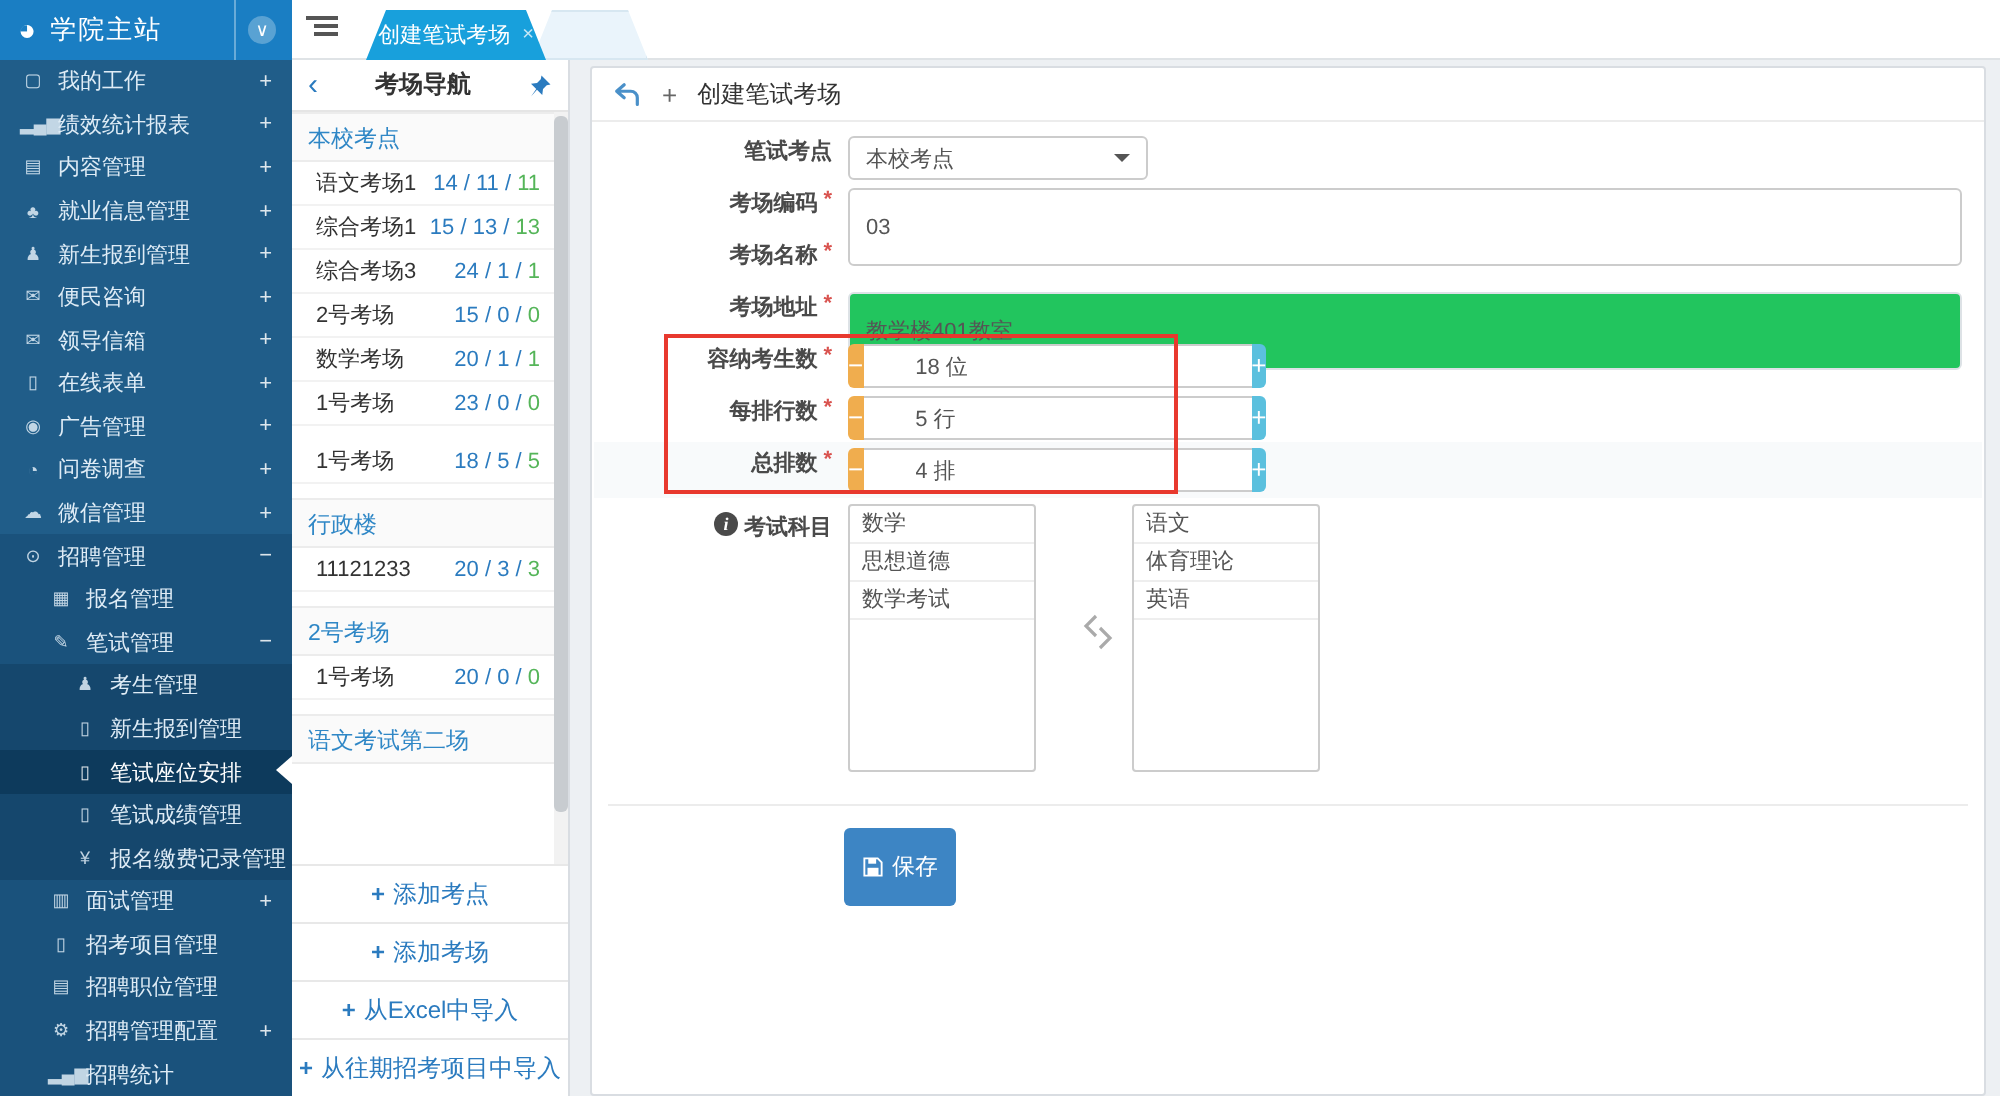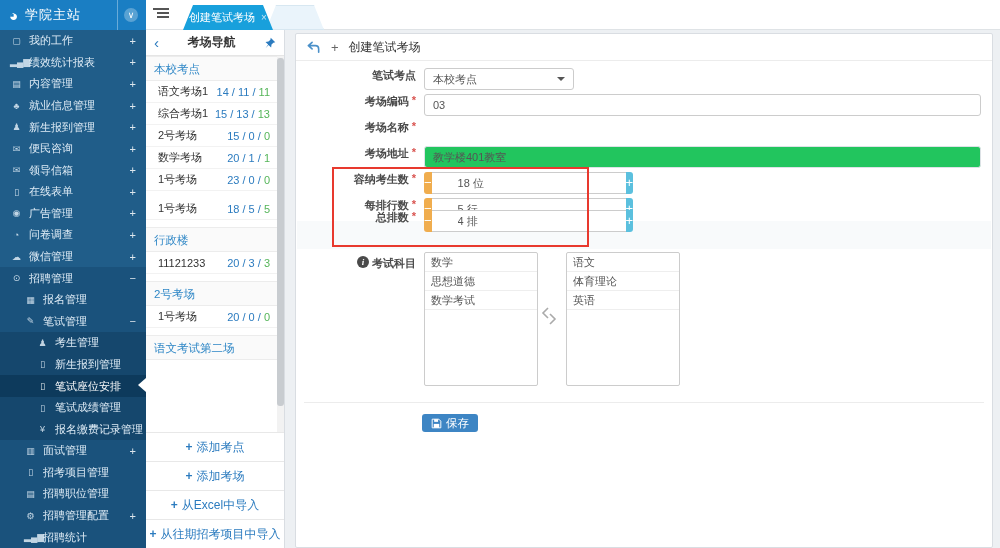--- a/index.html
+++ b/index.html
@@ -62,49 +62,49 @@
   .nav-action .plus { font-weight:bold; }
 
   
   .main-card { position:absolute; left:295px; top:33px; width:698px; bottom:0; background:#fff; border:1px solid #d9dde2; border-radius:2px; z-index:5; }
   .card-header { height:27px; border-bottom:1px solid #ececec; display:flex; align-items:center; padding:0 10px; gap:10px; }
   .back-arrow { width:15px; height:15px; cursor:pointer; }
   .card-plus { color:#666; font-size:13px; }
   .card-title { color:#333; font-size:12px; }
 
   .f-row { position:absolute; left:0; right:12px; height:22px; }
-  .r1{top:34px}.r2{top:60px}.r3{top:86px}.r4{top:112px}.r5{top:138px}.r6{top:164px}.r7{top:176px}
+  .r1{top:34px}.r2{top:60px}.r3{top:86px}.r4{top:112px}.r5{top:138px}.r6{top:164px}.r7{top:190px}
   .r8{top:218px; height:136px;}
   .f-label { position:absolute; left:0; top:0; width:120px; height:22px; display:flex; align-items:flex-start; justify-content:flex-end; gap:3px; font-weight:bold; color:#4a4a4a; font-size:11px; }
   .req { color:#d9534f; font-weight:bold; }
   .f-ctrl { position:absolute; left:128px; top:0; height:22px; }
   .row-band { position:absolute; left:1px; right:1px; top:187px; height:28px; background:#f8fafb; }
 
   .dropdown { width:150px; border:1px solid #ccc; border-radius:3px; background:#fff; display:flex; align-items:center; padding:0 8px; font-size:11px; color:#555; cursor:pointer; height:22px; }
   .dd-caret { margin-left:auto; width:0; height:0; border-left:4px solid transparent; border-right:4px solid transparent; border-top:4px solid #555; }
-  .txt-input { width:557px; height:22px; border:1px solid #ccc; border-radius:3px; padding:0 8px; font-size:11px; color:#555; font-family:inherit; background:#fff; }
+  .txt-input { width:557px; height:39px; border:1px solid #ccc; border-radius:3px; padding:0 8px; font-size:11px; color:#555; font-family:inherit; background:#fff; }
   .txt-input.focused { border-color:#66afe9; box-shadow:0 0 4px rgba(102,175,233,.5); }
   .txt-input.readonly { background:#22c55e; border-color:#dde2e6; }
 
   .stepper { display:flex; width:160px; height:22px; }
   .step-btn { width:25px; height:22px; border:none; color:#fff; font-size:13px; line-height:20px; cursor:pointer; font-family:inherit; }
   .step-minus { background:#f0ad4e; border-radius:3px 0 0 3px; }
   .step-plus { width:27px; background:#5bc0de; border-radius:0 3px 3px 0; }
   .step-input { flex:1; border:1px solid #ccc; border-left:none; border-right:none; padding:0 26px; font-size:11px; color:#555; font-family:inherit; }
 
   .annotation-box { position:absolute; left:36px; top:133px; width:257px; height:80px; border:2px solid #e8392e; z-index:8; pointer-events:none; }
 
   .info-icon { width:12px; height:12px; border-radius:50%; background:#4a4a4a; color:#fff; font-size:9px; font-style:italic; display:inline-flex; align-items:center; justify-content:center; font-family:"Liberation Serif",serif; }
-  .subj-box { position:absolute; top:0; width:114px; height:134px; border:1px solid #ccc; border-radius:2px; background:#fff; overflow:hidden; }
+  .subj-box { position:absolute; top:0; width:94px; height:134px; border:1px solid #ccc; border-radius:2px; background:#fff; overflow:hidden; }
   .subj-left { left:128px; } .subj-right { left:270px; }
   .subj-item { height:19px; line-height:18px; padding:0 6px; border-bottom:1px solid #eee; font-size:11px; color:#555; cursor:pointer; }
   .exchange { position:absolute; left:244px; top:52px; width:18px; height:24px; }
 
   .divider { position:absolute; top:368px; left:8px; right:8px; border-top:1px solid #ececec; }
-  .save-btn { position:absolute; top:380px; left:126px; height:18px; background:#3d85c4; color:#fff; border:none; border-radius:3px; font-size:11.5px; padding:0 9px; display:flex; align-items:center; gap:4px; cursor:pointer; font-family:inherit; }
+  .save-btn { position:absolute; top:380px; left:126px; height:39px; background:#3d85c4; color:#fff; border:none; border-radius:3px; font-size:11.5px; padding:0 9px; display:flex; align-items:center; gap:4px; cursor:pointer; font-family:inherit; }
   .save-btn svg { width:11px; height:11px; }
 </style>
 </head>
 <body>
 
 <div class="app">
 
   <div class="topbar">
     <div class="ghost-tab"></div>
     <div class="hamburger">
@@ -252,20 +252,24 @@
     <div class="nav-list">
       <div class="nav-group">
         <div class="nav-group-h">本校考点</div>
         <div class="nav-room">
             <span>语文考场1</span>
             <span class="room-counts"><span class="c-blue">14 / 11 /</span> <span class="c-green">11</span></span>
           </div>
         <div class="nav-room">
             <span>综合考场1</span>
             <span class="room-counts"><span class="c-blue">15 / 13 /</span> <span class="c-green">13</span></span>
+          </div>
+        <div class="nav-room">
+            <span>综合考场3</span>
+            <span class="room-counts"><span class="c-blue">24 / 1 /</span> <span class="c-green">1</span></span>
           </div>
         <div class="nav-room">
             <span>2号考场</span>
             <span class="room-counts"><span class="c-blue">15 / 0 /</span> <span class="c-green">0</span></span>
           </div>
         <div class="nav-room">
             <span>数学考场</span>
             <span class="room-counts"><span class="c-blue">20 / 1 /</span> <span class="c-green">1</span></span>
           </div>
         <div class="nav-room">

